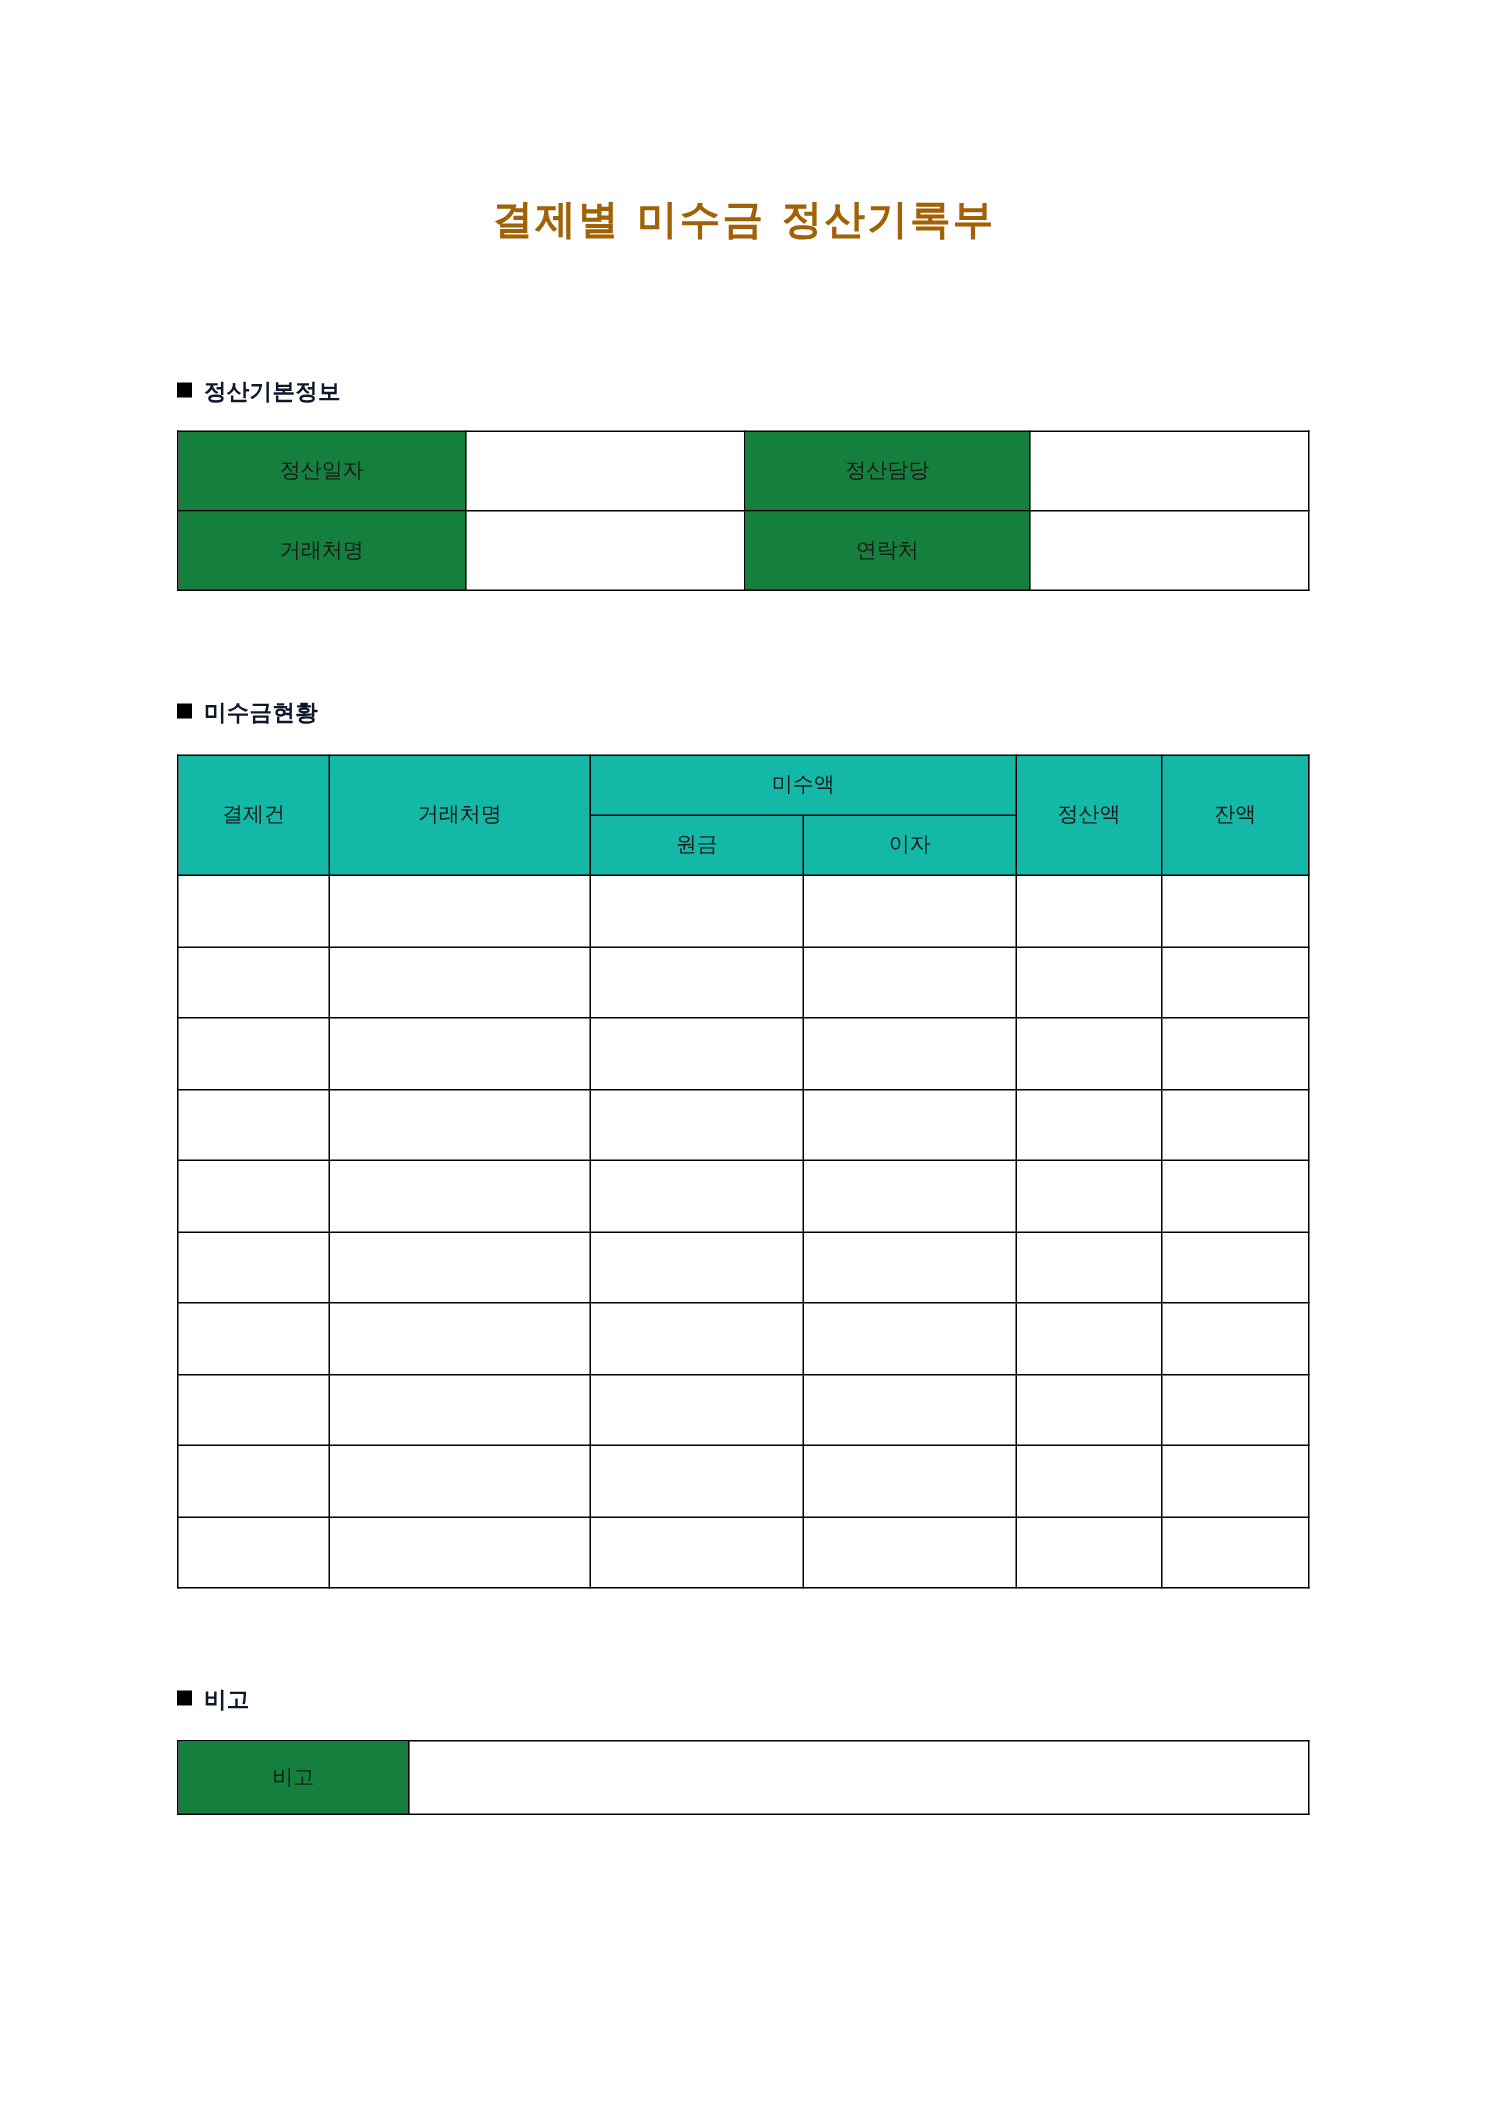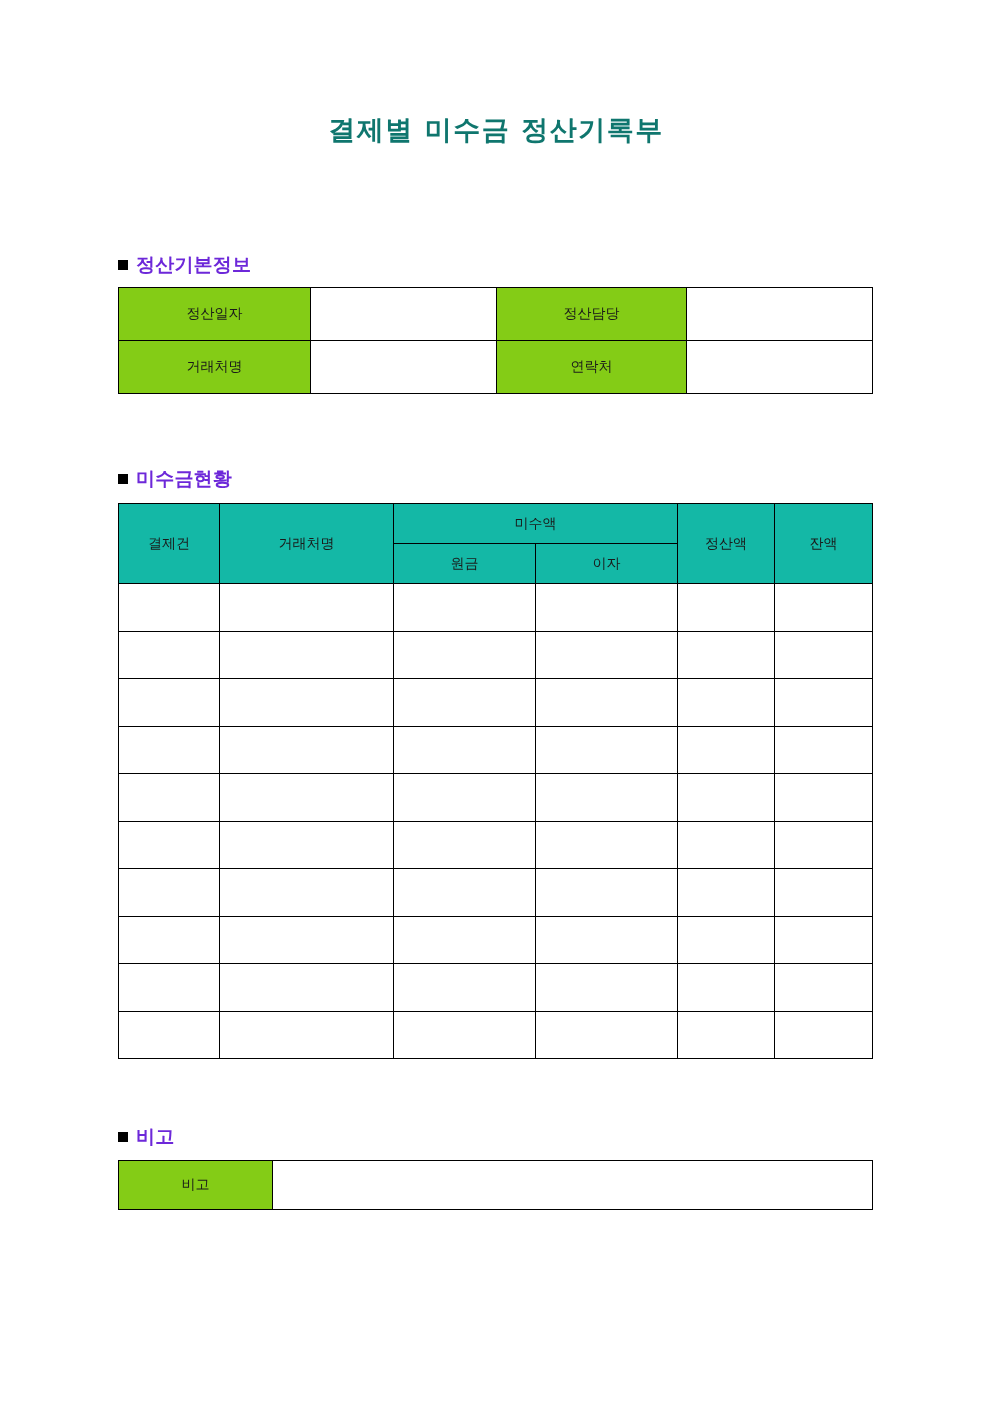--- a/index.html
+++ b/index.html
@@ -21,37 +21,37 @@
     left: 0;
     top: 0;
     width: 992px;
     height: 1403px;
   }
 
   
   .doc-title {
     position: absolute;
     left: 0;
-    top: 114px;
+    top: 131px;
     width: 992px;
     text-align: center;
     font-size: 27px;
     font-weight: bold;
     letter-spacing: 1.5px;
-    color: #0f766e;
+    color: #a16207;
     line-height: 1.2;
   }
 
   
   .section-heading {
     position: absolute;
     left: 118px;
-    font-size: 19px;
+    font-size: 15px;
     font-weight: bold;
-    color: #6d28d9;
+    color: #0f172a;
     letter-spacing: 0.2px;
     white-space: nowrap;
   }
   .section-heading .bullet {
     display: inline-block;
     width: 10px;
     height: 10px;
     background: #000000;
     margin-right: 8px;
     vertical-align: 1px;
@@ -71,22 +71,21 @@
     border: 1px solid #000000;
     padding: 0;
     font-weight: normal;
     font-size: 14px;
     color: #1a1a1a;
     text-align: center;
     vertical-align: middle;
     line-height: 1.3;
   }
   .lbl {
-    background: #84cc16;
-    font-family: Liberation Mono, monospace;
+    background: #15803d;
   }
   .val {
     background: #ffffff;
   }
 
   
   #table-basic {
     left: 118px;
     top: 287px;
     width: 754px;

